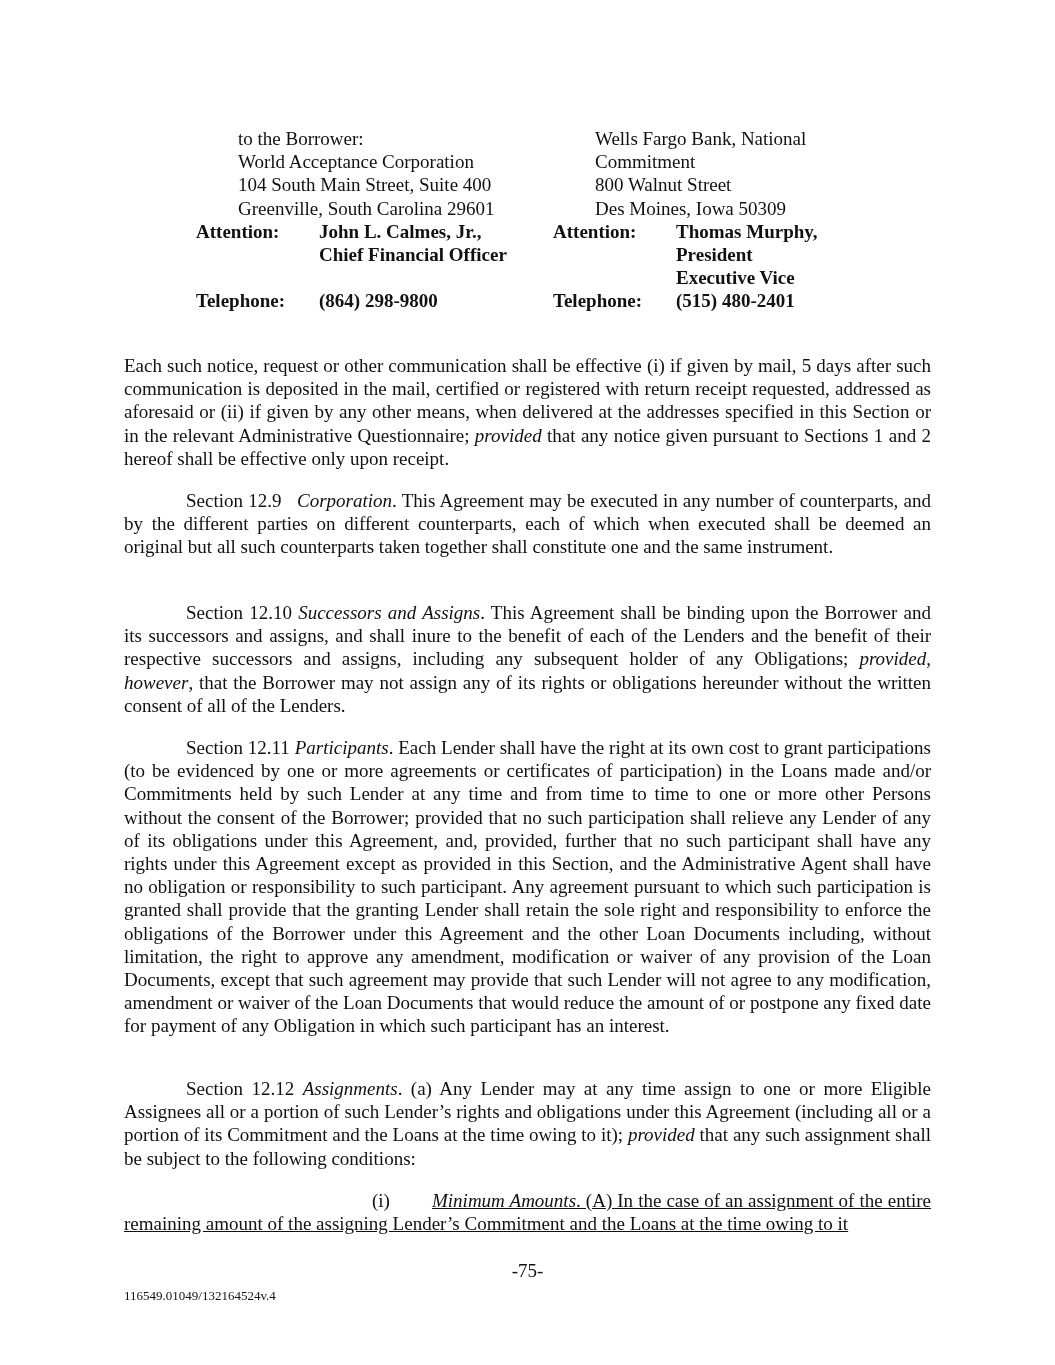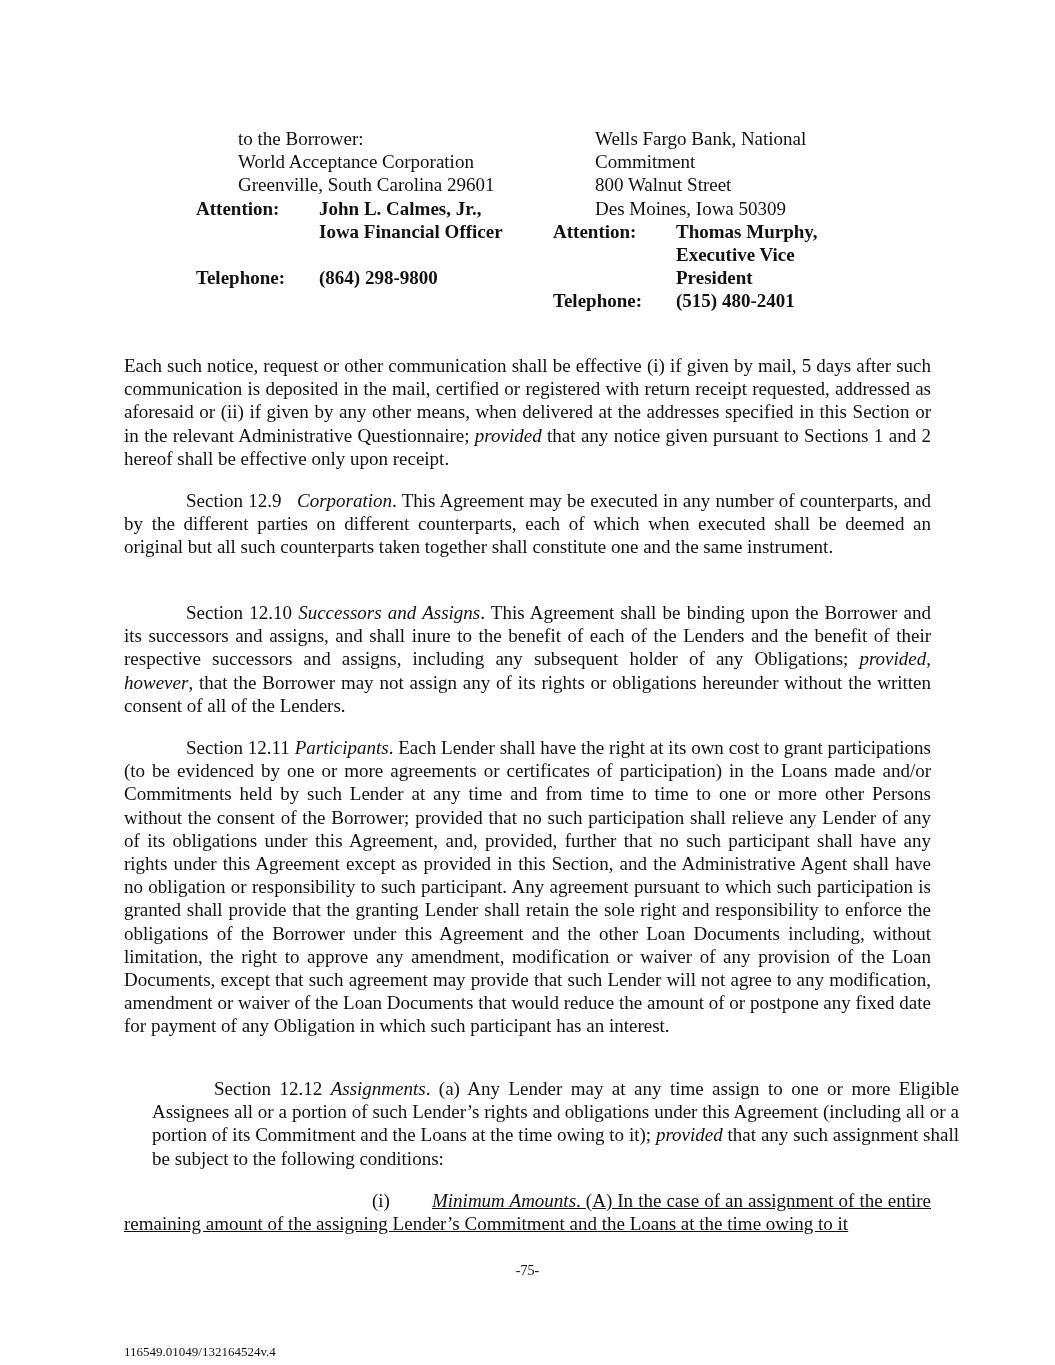--- a/index.html
+++ b/index.html
@@ -44,78 +44,79 @@
   }
   .indent { display: inline-block; width: 62px; }
   .indent-sub { display: inline-block; width: 248px; }
   .sub-num { display: inline-block; width: 60px; }
   i { font-style: italic; }
 
   .p1 { top: 354px; }
   .p2 { top: 489px; }
   .p3 { top: 601px; }
   .p4 { top: 736px; }
-  .p5 { top: 1077px; margin-left: 28px; }
+  .p5 { top: 1077px; }
   .p6 { top: 1189px; text-decoration: underline; }
 
   .page-number {
     position: absolute;
     top: 1259px;
     left: 0;
     width: 1055px;
     text-align: center;
-    font-size: 14px;
+    font-size: 19px;
   }
   .doc-id {
     position: absolute;
-    top: 1340px;
+    top: 1284px;
     left: 124px;
     font-size: 13px;
   }
 </style>
 </head>
 <body>
 
 <div class="page">
 
   <div class="addr-col left">
     <div class="addr-line">to the Borrower:</div>
     <div class="addr-line">World Acceptance Corporation</div>
+    <div class="addr-line">104 South Main Street, Suite 400</div>
     <div class="addr-line">Greenville, South Carolina  29601</div>
     <div class="addr-row">
       <span class="lbl">Attention:</span>
       <span class="val">John L. Calmes, Jr.,</span>
     </div>
     <div class="addr-row">
       <span class="lbl"></span>
-      <span class="val">Iowa Financial Officer</span>
+      <span class="val">Chief Financial Officer</span>
     </div>
     <div class="addr-gap"></div>
     <div class="addr-row">
       <span class="lbl">Telephone:</span>
       <span class="val">(864) 298-9800</span>
     </div>
   </div>
 
   <div class="addr-col right">
     <div class="addr-line">Wells Fargo Bank, National</div>
     <div class="addr-line">Commitment</div>
     <div class="addr-line">800 Walnut Street</div>
     <div class="addr-line">Des Moines, Iowa 50309</div>
     <div class="addr-row">
       <span class="lbl">Attention:</span>
       <span class="val">Thomas Murphy,</span>
     </div>
     <div class="addr-row">
       <span class="lbl"></span>
-      <span class="val">Executive Vice</span>
+      <span class="val">President</span>
     </div>
     <div class="addr-row">
       <span class="lbl"></span>
-      <span class="val">President</span>
+      <span class="val">Executive Vice</span>
     </div>
     <div class="addr-row">
       <span class="lbl">Telephone:</span>
       <span class="val">(515) 480-2401</span>
     </div>
   </div>
 
   <div class="para p1"><span>Each such notice, request or other communication shall be effective (i) if given by mail, 5 days after such communication is deposited in the mail, certified or registered with return receipt requested, addressed as aforesaid or (ii) if given by any other means, when delivered at the addresses specified in this Section or in the relevant Administrative Questionnaire; </span><i>provided</i><span> that any notice given pursuant to Sections 1 and 2 hereof shall be effective only upon receipt.</span></div>
 
   <div class="para p2"><span class="indent"></span><span>Section 12.9</span>&nbsp;&nbsp;&nbsp;<i>Corporation</i><span>.  This Agreement may be executed in any number of counterparts, and by the different parties on different counterparts, each of which when executed shall be deemed an original but all such counterparts taken together shall constitute one and the same instrument.</span></div>

